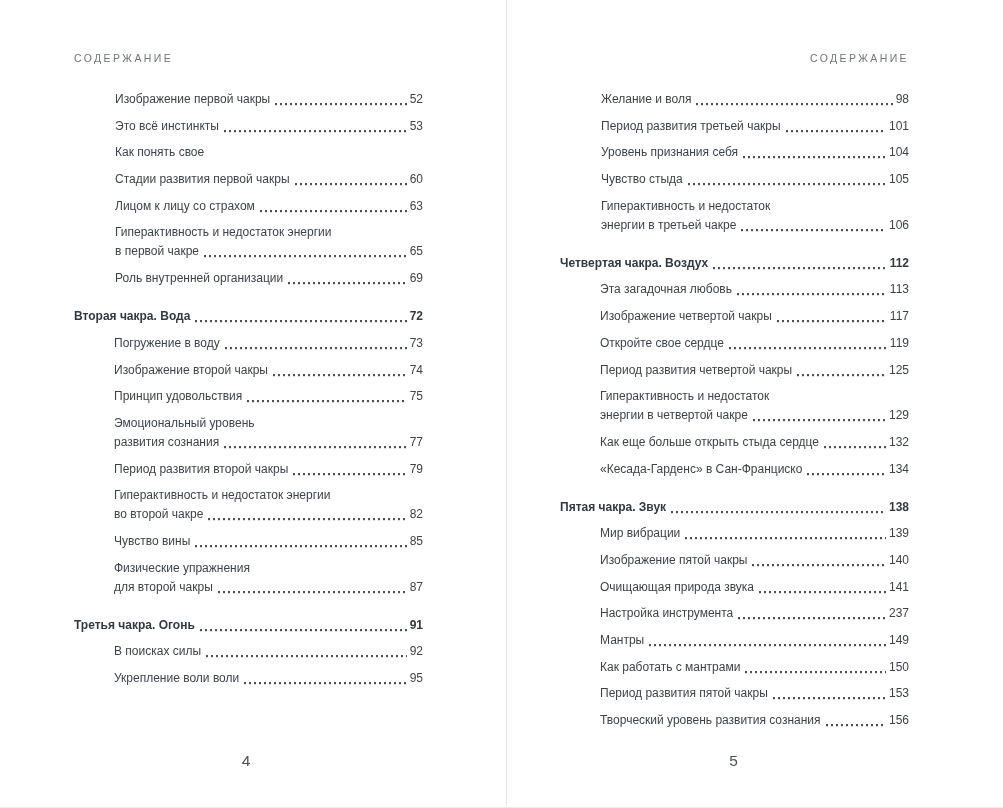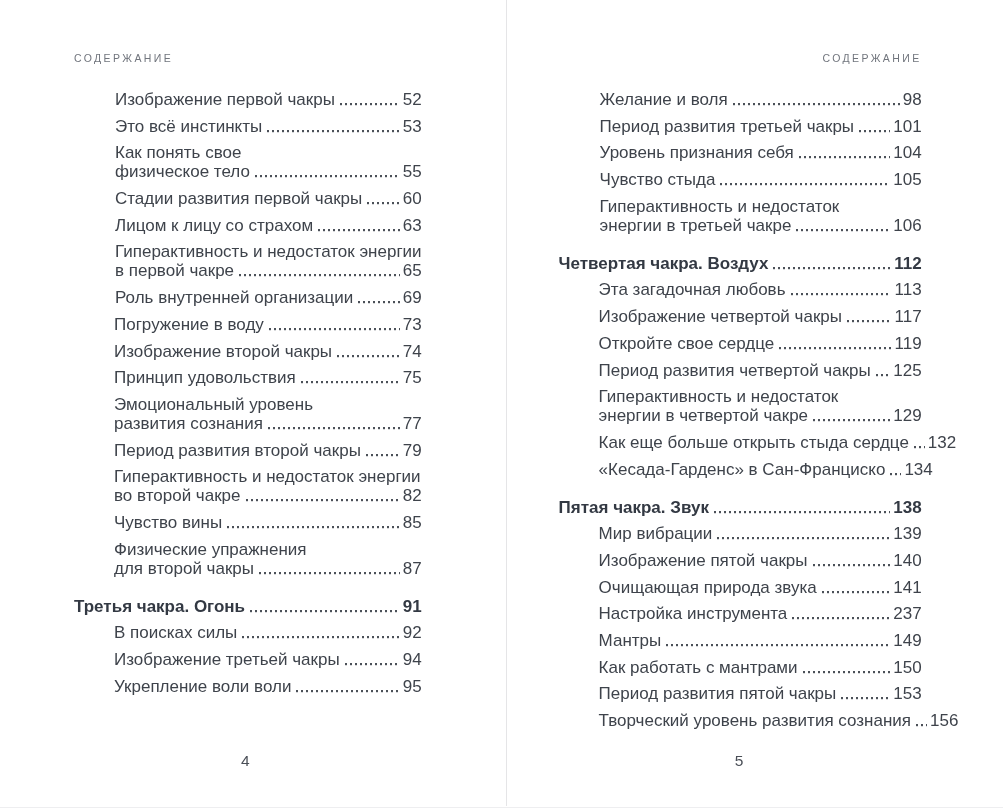--- a/index.html
+++ b/index.html
@@ -12,21 +12,21 @@
   .divider{position:absolute;left:506px;top:0;width:1px;height:806px;background:#e5e5e7;}
   .bottom-edge{position:absolute;left:0;bottom:0;width:1003px;height:1px;background:#eeeef0;}
   .page{box-sizing:border-box;width:506px;height:808px;position:relative;}
   .page-left{padding:52px 69px 0 74px;}
   .page-right{width:497px;padding:52px 66px 0 68px;}
   .running-head{
     font-size:10.5px;letter-spacing:2.4px;color:#71757d;
     margin-bottom:26px;font-weight:400;
   }
   .running-head.right{text-align:right;}
-  .toc{font-size:17px;line-height:19px;}
+  .toc{font-size:12px;line-height:19px;}
   .entry{margin-bottom:7.7px;}
   .pre-line{white-space:nowrap;}
   .row{display:flex;align-items:baseline;white-space:nowrap;}
   .row .t{flex:0 0 auto;}
   .dots{
     flex:1 1 auto;align-self:flex-end;height:3px;margin:0 3px 3px 4px;
     background:radial-gradient(circle at 2px 1.4px,#4b5058 1.05px,rgba(0,0,0,0) 1.25px);
     background-size:5px 3px;background-repeat:repeat-x;background-position:left bottom;
     min-width:12px;
   }
@@ -58,25 +58,20 @@
             </div>
             <div class="entry ">
               <div class="row">
                 <span class="t">Это всё инстинкты</span>
                 <span class="dots"></span>
                 <span class="pg">53</span>
               </div>
             </div>
             <div class="entry ">
               <div class="pre-line">Как понять свое</div>
-              <div class="row">
-                <span class="t">физическое тело</span>
-                <span class="dots"></span>
-                <span class="pg">55</span>
-              </div>
             </div>
             <div class="entry ">
               <div class="row">
                 <span class="t">Стадии развития первой чакры</span>
                 <span class="dots"></span>
                 <span class="pg">60</span>
               </div>
             </div>
             <div class="entry ">
               <div class="row">
@@ -96,20 +91,27 @@
             <div class="entry ">
               <div class="row">
                 <span class="t">Роль внутренней организации</span>
                 <span class="dots"></span>
                 <span class="pg">69</span>
               </div>
             </div>
           </div>
         </div>
         <div class="block">
+          <div class="entry section-row">
+            <div class="row">
+              <span class="t">Вторая чакра. Вода</span>
+              <span class="dots"></span>
+              <span class="pg">72</span>
+            </div>
+          </div>
           <div class="sublist">
             <div class="entry ">
               <div class="row">
                 <span class="t">Погружение в воду</span>
                 <span class="dots"></span>
                 <span class="pg">73</span>
               </div>
             </div>
             <div class="entry ">
               <div class="row">
@@ -176,27 +178,20 @@
           <div class="sublist">
             <div class="entry ">
               <div class="row">
                 <span class="t">В поисках силы</span>
                 <span class="dots"></span>
                 <span class="pg">92</span>
               </div>
             </div>
             <div class="entry ">
               <div class="row">
-                <span class="t">Изображение третьей чакры</span>
-                <span class="dots"></span>
-                <span class="pg">94</span>
-              </div>
-            </div>
-            <div class="entry ">
-              <div class="row">
                 <span class="t">Укрепление воли воли</span>
                 <span class="dots"></span>
                 <span class="pg">95</span>
               </div>
             </div>
           </div>
         </div>
       </div>
     <div class="folio">4</div>
   </div>

